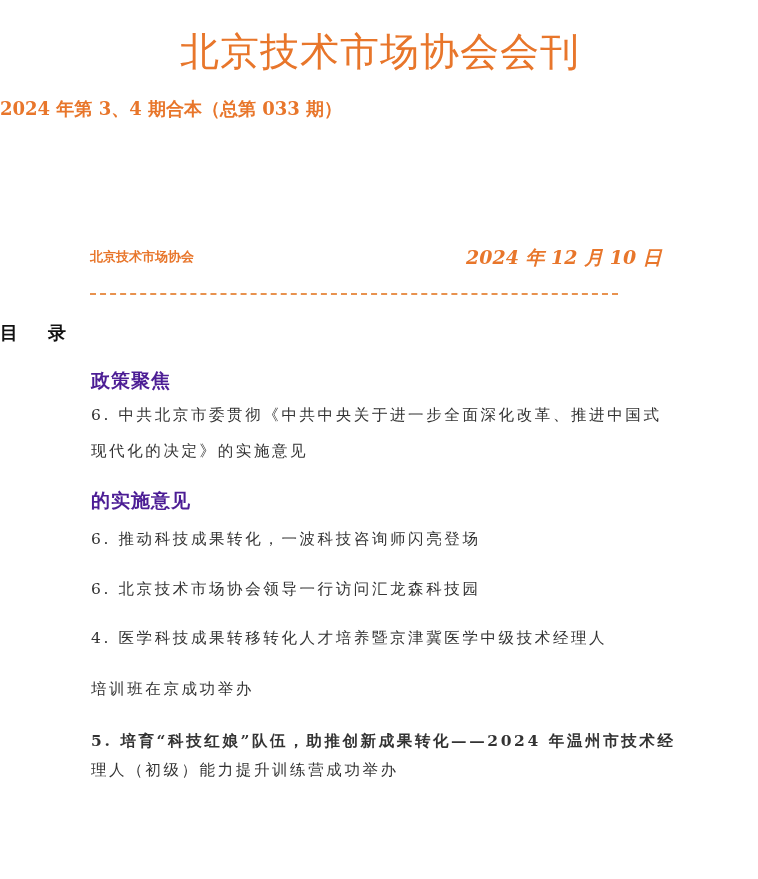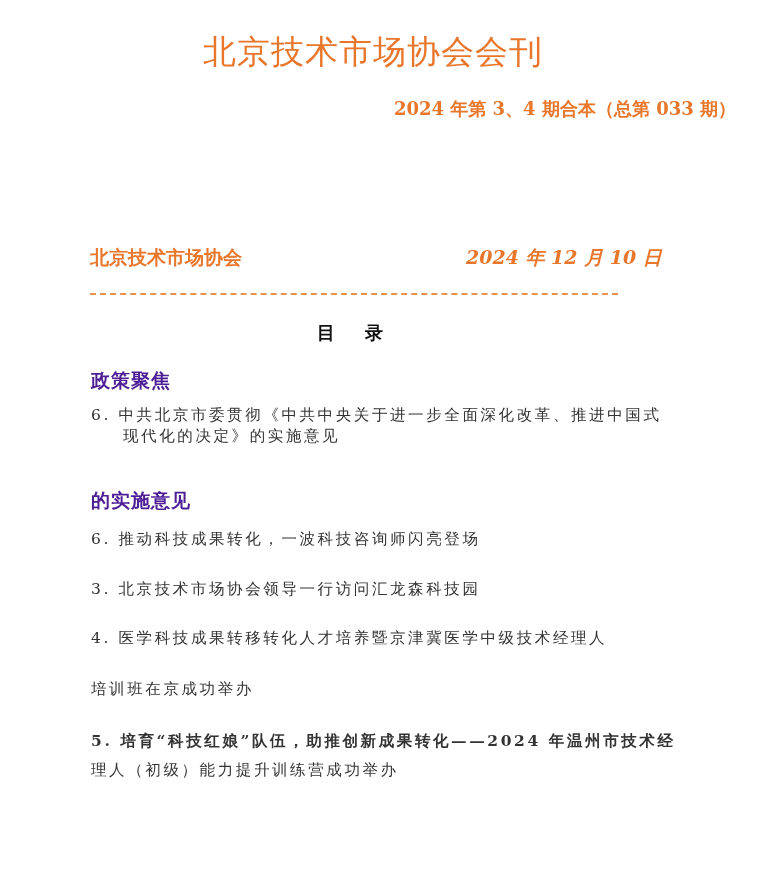--- a/index.html
+++ b/index.html
@@ -11,59 +11,58 @@
       width: 758px;
       height: 879px;
       position: relative;
       overflow: hidden;
       font-family: "DejaVu Serif", "Liberation Serif", serif;
       color: #2b2b2b;
     }
     .abs { position: absolute; white-space: nowrap; }
 
     .journal-title {
-      left: 0; width: 746px; top: 30px;
+      left: 7px; width: 746px; top: 30px;
       text-align: center;
       font-family: "DejaVu Sans", "Liberation Sans", sans-serif;
-      font-size: 33px;
+      font-size: 39px;
       line-height: 44px;
       color: #e8762b;
       letter-spacing: 1px;
     }
     .issue-subtitle {
       left: 0; width: 736px; top: 96px;
-      text-align: right;
+      text-align: left;
       font-size: 18px;
       line-height: 26px;
       font-weight: bold;
       color: #e8762b;
     }
     .org-name {
       left: 90px; top: 244px;
-      font-size: 19px;
+      font-size: 13px;
       line-height: 26px;
       font-weight: bold;
       color: #e8762b;
     }
     .issue-date {
       left: 466px; top: 244px;
       font-size: 19px;
       line-height: 26px;
       font-weight: bold;
       color: #e8762b;
       font-style: italic;
     }
     .dashed-rule {
       left: 90px; top: 293px;
       width: 528px; height: 0;
       border-top: 2px dashed #e8924f;
     }
     .toc-title {
       left: 0; width: 700px; top: 320px;
-      text-align: center;
       font-size: 18px;
       line-height: 26px;
       font-weight: bold;
       color: #111;
       letter-spacing: 0;
     }
     .toc-title .gap { display: inline-block; width: 30px; }
 
     .section-heading {
       left: 91px;
@@ -91,21 +90,21 @@
 <div class="abs issue-date">2024 年 12 月 10 日</div>
 
 <div class="abs dashed-rule"></div>
 
 <div class="abs toc-title">
   <span>目</span><span class="gap"></span><span>录</span>
 </div>
 
 <div class="abs section-heading" style="top:367px;">政策聚焦</div>
 <div class="abs toc-line" style="top:403px;">6. 中共北京市委贯彻《中共中央关于进一步全面深化改革、推进中国式</div>
-<div class="abs toc-line" style="top:424px;margin-left:32px;">现代化的决定》的实施意见</div>
+<div class="abs toc-line" style="top:439px;">现代化的决定》的实施意见</div>
 
 <div class="abs section-heading" style="top:487px;">的实施意见</div>
 <div class="abs toc-line" style="top:527px;">6. 推动科技成果转化，一波科技咨询师闪亮登场</div>
-<div class="abs toc-line" style="top:577px;">3. 北京技术市场协会领导一行访问汇龙森科技园</div>
+<div class="abs toc-line" style="top:577px;">6. 北京技术市场协会领导一行访问汇龙森科技园</div>
 <div class="abs toc-line" style="top:626px;">4. 医学科技成果转移转化人才培养暨京津冀医学中级技术经理人</div>
 <div class="abs toc-line" style="top:677px;text-align:center;">培训班在京成功举办</div>
 <div class="abs toc-line" style="top:729px;font-weight:bold;">5. 培育“科技红娘”队伍，助推创新成果转化——2024 年温州市技术经</div>
 <div class="abs toc-line" style="top:758px;">理人（初级）能力提升训练营成功举办</div>
 
 </body></html>

